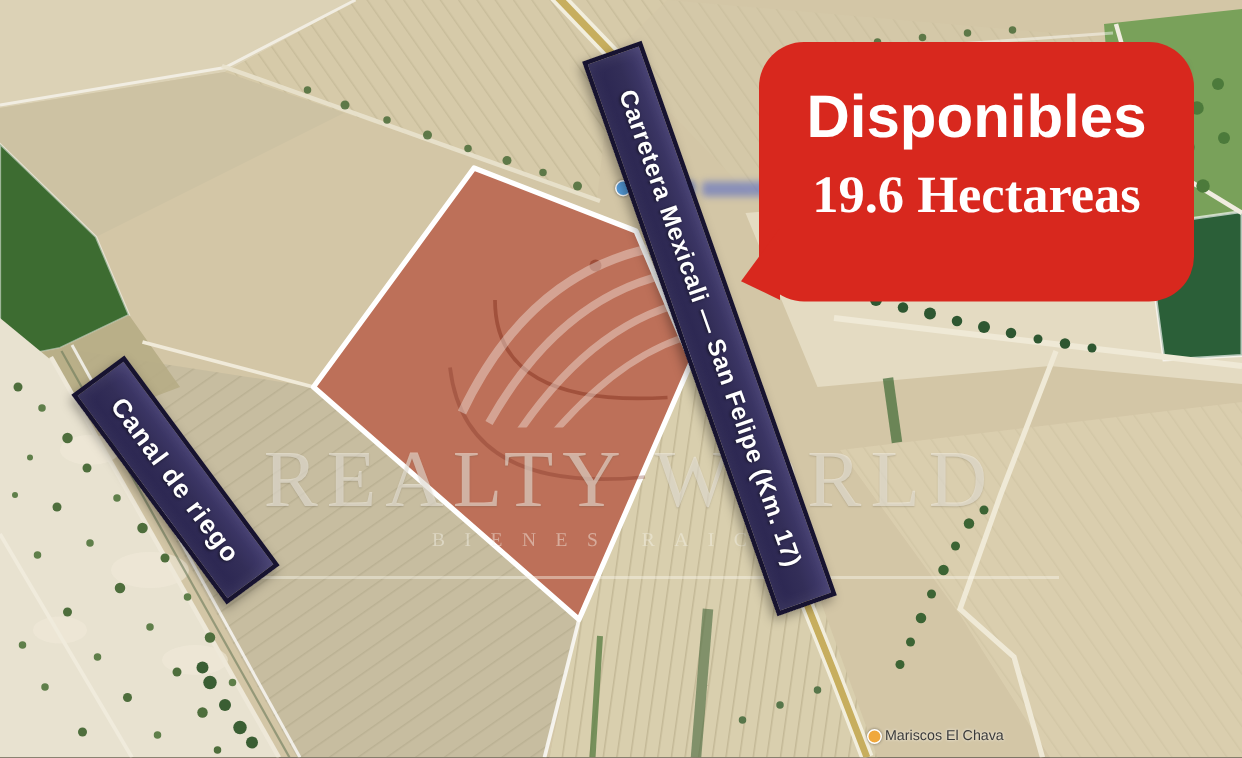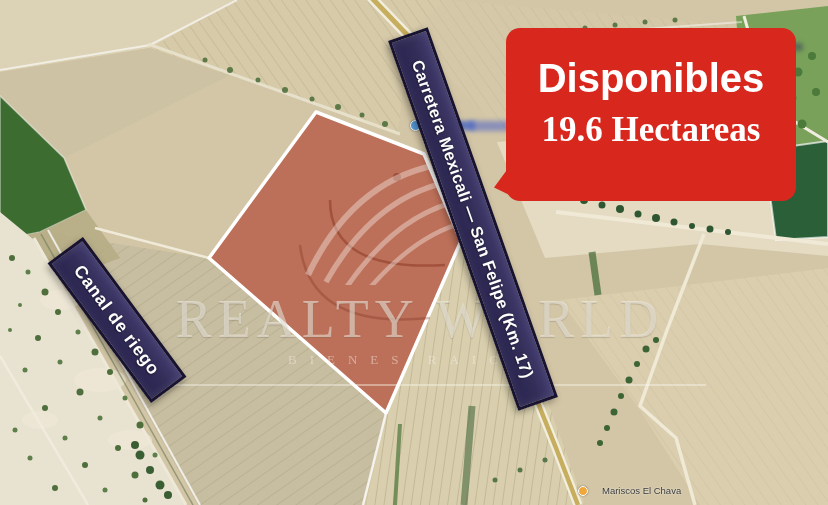--- a/index.html
+++ b/index.html
@@ -40,31 +40,31 @@
     text-shadow:0 1px 2px rgba(0,0,0,0.55);
   }
   .banner-road{left:277px;top:198px;width:392px;height:42px;transform:rotate(70.6deg);}
   .banner-road span{font-size:16.5px;letter-spacing:0.4px;}
   .banner-canal{left:30px;top:298px;width:174px;height:44px;transform:rotate(53.5deg);}
   .banner-canal span{font-size:17.5px;letter-spacing:0.8px;}
 
   
   .badge{
     position:absolute;left:506px;top:28px;width:290px;height:173px;z-index:6;
-    background:#d8281e;border-radius:14px;color:#fff;text-align:center;
+    background:#d8281e;border-radius:30px;color:#fff;text-align:center;
   }
   .badge-tail{
     position:absolute;left:-12px;top:124px;width:26px;height:48px;z-index:-1;
     background:#d8281e;clip-path:polygon(100% 0,100% 100%,0 74%);
   }
   .badge-line1{position:absolute;top:28px;left:0;width:100%;font-size:40px;font-weight:bold;}
   .badge-line2{position:absolute;top:82px;left:0;width:100%;font-size:35px;font-weight:bold;font-family:Liberation Serif, serif;}
 
   
-  .poi{position:absolute;z-index:4;display:flex;align-items:center;gap:14px;}
+  .poi{position:absolute;z-index:4;display:flex;align-items:center;gap:2px;}
   .pin{display:inline-block;border-radius:50%;box-shadow:0 0 2px rgba(0,0,0,0.45);}
   .pin-blue{width:9px;height:9px;background:#57a0e0;border:1.5px solid #fff;}
   .pin-orange{width:8px;height:8px;background:#f0a83c;border:1px solid #fff;}
   .pin-teal{width:7px;height:7px;background:#46a3c4;border:1px solid #fff;}
   .blur-bar{display:inline-block;border-radius:2px;filter:blur(2px);}
   .poi-blue{left:410px;top:120px;}
   .poi-blue .blur-bar{width:40px;height:9px;background:rgba(72,104,196,0.8);}
   .poi-blue2{left:468px;top:121px;}
   .poi-blue2 .blur-bar{width:86px;height:10px;background:rgba(86,106,196,0.6);filter:blur(2.5px);}
   .poi-topright{left:738px;top:42px;}

